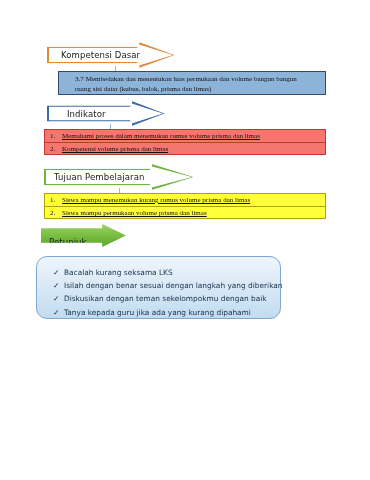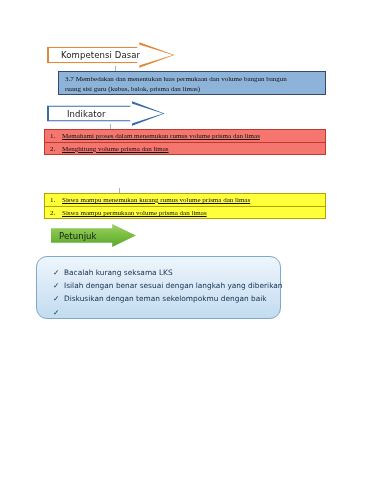--- a/index.html
+++ b/index.html
@@ -71,21 +71,21 @@
   }
 
   
   .box {
     position: absolute;
     box-sizing: border-box;
   }
   .box-blue {
     background: #8db3d9;
     border: 1px solid #36486b;
-    padding: 3px 8px 3px 6px;
+    padding: 3px 8px 3px 16px;
   }
   .box-blue .blue-text {
     font-size: 7px;
     line-height: 9.5px;
     color: #111;
     text-align: justify;
     display: block;
   }
 
   .numbox {
@@ -154,72 +154,78 @@
   <div class="arrow arrow-outline" style="left:47px; top:42px; width:128px; height:26px;">
     <div class="arrow-inner arrow-edge" style="background:#E08A3C;"></div>
     <div class="arrow-face"></div>
     <span class="arrow-label" style="margin-left:14px;">Kompetensi Dasar</span>
   </div>
 
   <div class="stem" style="left:115px; top:66px; width:1px; height:6px;"></div>
 
   <div class="box box-blue" style="left:58px; top:71px; width:268px; height:24px;">
     <span class="blue-text"><span>3.7</span><span style="margin-left:2px;">Membedakan dan menentukan luas permukaan dan volume bangun bangun</span></span>
-    <span class="blue-text indent2">ruang sisi guru (kubus, balok, prisma dan limas)</span>
+    <span class="blue-text indent2">ruang sisi datar (kubus, balok, prisma dan limas)</span>
   </div>
 
   <div class="arrow arrow-outline" style="left:47px; top:101px; width:118px; height:25px;">
     <div class="arrow-inner arrow-edge" style="background:#3B6CA8;"></div>
     <div class="arrow-face"></div>
     <span class="arrow-label" style="margin-left:20px;">Indikator</span>
   </div>
 
   <div class="stem" style="left:110px; top:124px; width:1px; height:5px;"></div>
 
   <div class="numbox box-red" style="left:44px; top:129px; width:282px; height:26px;">
     <div class="numrow">
       <span class="num">1.</span>
       <span class="txt">Memahami proses dalam menemukan rumus volume prisma dan limas</span>
     </div>
     <div class="numrow">
       <span class="num">2.</span>
-      <span class="txt">Menghitung volume prisma dan limas</span>
-    </div>
-  </div>
-
+      <span class="txt">Kompetensi volume prisma dan limas</span>
+    </div>
+  </div>
+
+  <div class="arrow arrow-outline" style="left:44px; top:164px; width:150px; height:26px;">
+    <div class="arrow-inner arrow-edge" style="background:#6EB43F;"></div>
+    <div class="arrow-face"></div>
+    <span class="arrow-label" style="margin-left:10px;">Tujuan Pembelajaran</span>
+  </div>
 
   <div class="stem" style="left:119px; top:188px; width:1px; height:5px;"></div>
 
   <div class="numbox box-yellow" style="left:44px; top:193px; width:282px; height:26px;">
     <div class="numrow">
       <span class="num">1.</span>
       <span class="txt">Siswa mampu menemukan kurang rumus volume prisma dan limas</span>
     </div>
     <div class="numrow">
       <span class="num">2.</span>
       <span class="txt">Siswa mampu permukaan volume prisma dan limas</span>
     </div>
   </div>
 
-  <div class="arrow arrow-solid" style="left:51px; top:224px; width:85px; height:23px;
-              background:linear-gradient(180deg,#9fd06a 0%,#7cc043 45%,#5da52e 100%);">
+  <div class="arrow arrow-solid" style="left:41px; top:224px; width:85px; height:23px;
+              background:linear-gradient(180deg,#9fd06a 0%,#7cc043 45%,#5da52e 100%);align-items:flex-end;">
     <span class="arrow-label" style="margin-left:8px;">Petunjuk</span>
   </div>
 
   <div class="panel" style="left:36px; top:256px; width:245px; height:63px;">
     <div class="panel-item">
       <span class="check">✓</span>
       <span>Bacalah kurang seksama LKS</span>
     </div>
     <div class="panel-item">
       <span class="check">✓</span>
       <span>Isilah dengan benar sesuai dengan langkah yang diberikan</span>
     </div>
     <div class="panel-item">
       <span class="check">✓</span>
       <span>Diskusikan dengan teman sekelompokmu dengan baik</span>
     </div>
     <div class="panel-item">
       <span class="check">✓</span>
+      <span>Tanya kepada guru jika ada yang kurang dipahami</span>
     </div>
   </div>
 
 </div>
 
 </body></html>

